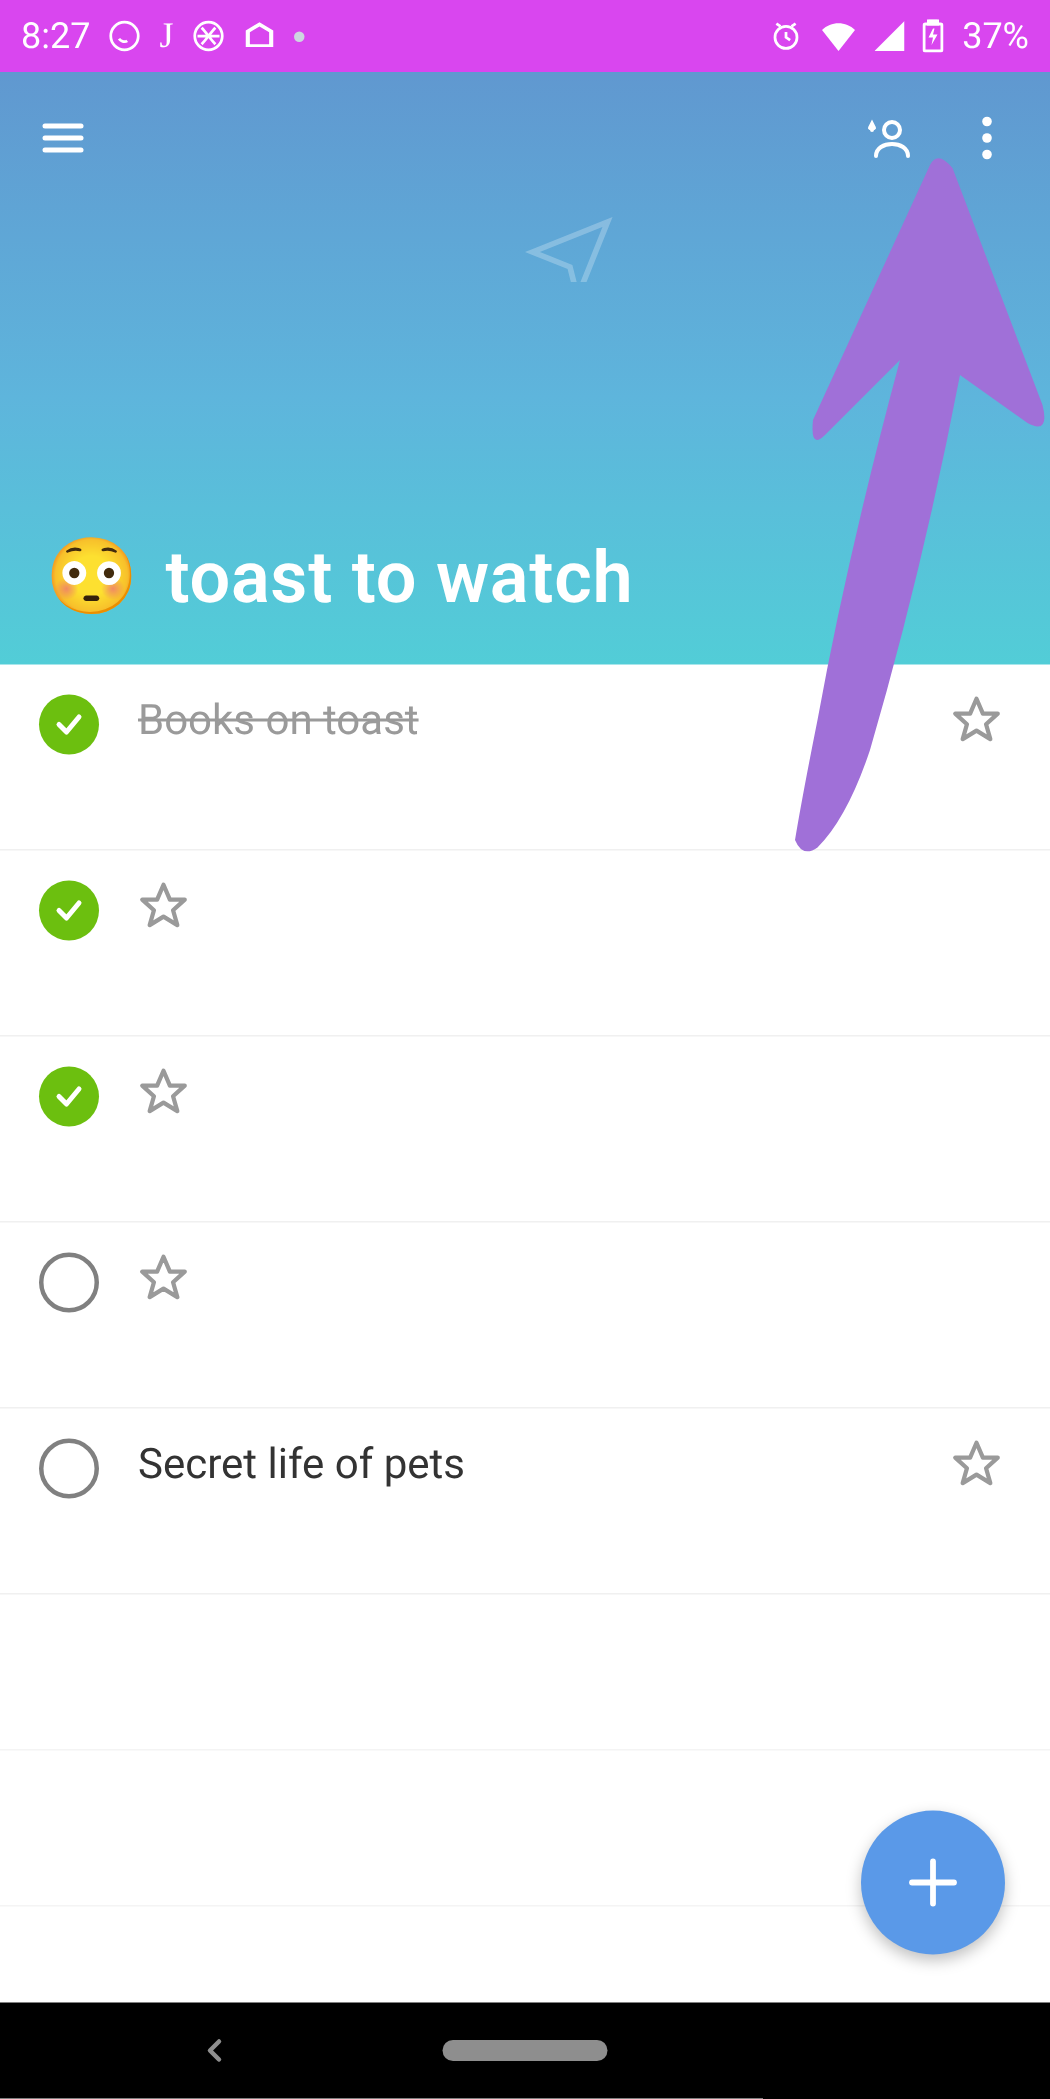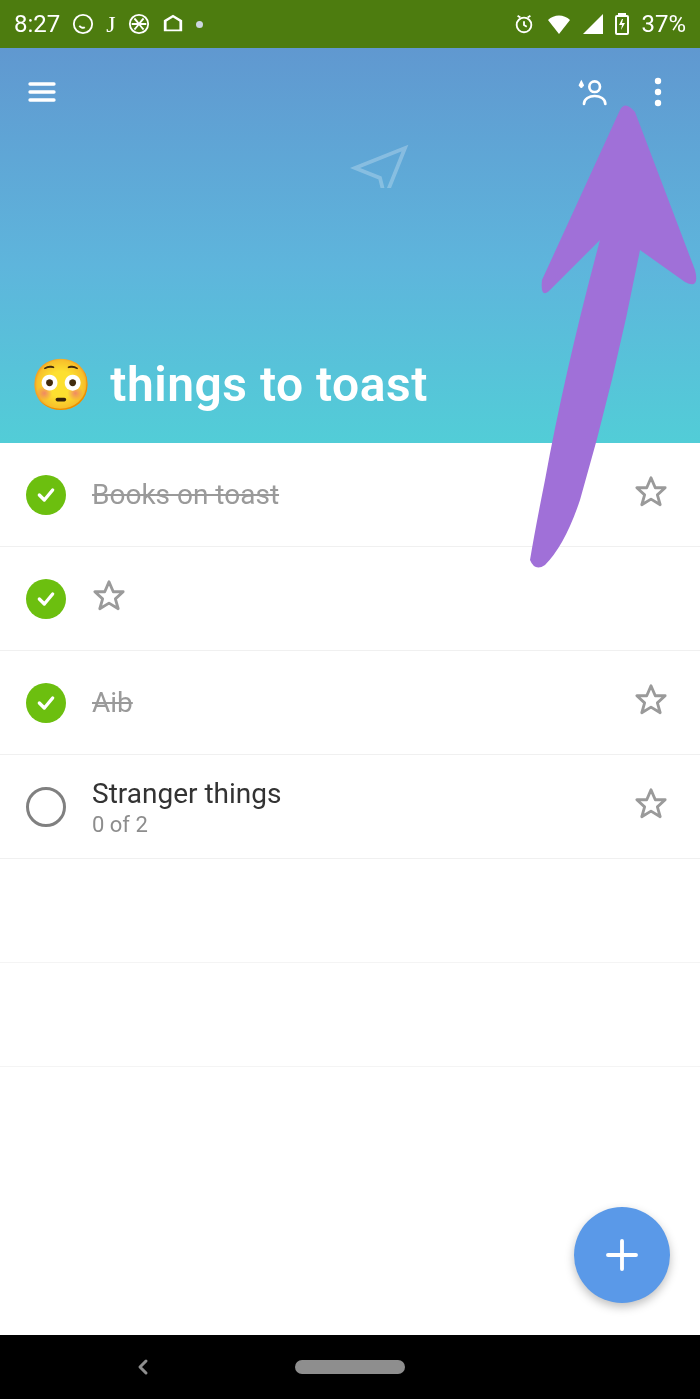--- a/index.html
+++ b/index.html
@@ -1,21 +1,21 @@
 <!DOCTYPE html>
 <html><head>
 <meta charset="utf-8">
 <style>
   * { margin: 0; padding: 0; box-sizing: border-box; }
   html, body { width: 700px; height: 1399px; font-family: Roboto, "Segoe UI", Arial, sans-serif; background: #fff; overflow: hidden; }
 
   
   .status-bar {
     height: 48px;
-    background: #4d7c0f;
+    background: #d946ef;
     color: #fff;
     display: flex;
     align-items: center;
     justify-content: space-between;
     padding: 0 14px;
     font-size: 24px;
     font-weight: 400;
   }
   .status-left, .status-right { display: flex; align-items: center; gap: 12px; }
   .status-left span, .status-right span { display: inline-flex; align-items: center; }
@@ -48,24 +48,25 @@
   .list-title {
     font-size: 48px;
     font-weight: 600;
     letter-spacing: 0.5px;
   }
 
   
   .tasks { background: #fff; }
   .task-row {
     display: flex;
-    align-items: center;
+    align-items: flex-start;
     padding: 0 26px;
     height: 104px;
     border-bottom: 1px solid #f0f0f0;
+    margin-top: 20px;
   }
   .task-check {
     width: 40px; height: 40px;
     border-radius: 50%;
     flex-shrink: 0;
     display: flex; align-items: center; justify-content: center;
     margin-right: 26px;
   }
   .task-check.checked { background: #6cbf0f; }
   .task-check.unchecked { border: 3px solid #808080; }
@@ -205,21 +206,21 @@
             <circle cx="4" cy="26" r="3.2"></circle>
           </svg>
       </div>
     </div>
   </div>
   <svg style="position:absolute;left:350px;top:80px;opacity:0.25" width="60" height="60" viewBox="0 0 24 24" fill="none" stroke="#fff" stroke-width="1.5">
       <path d="M2 16l20-8-8 20-2-8-10-4z"></path>
     </svg>
   <div class="list-title-wrap">
     <span class="emoji">😳</span>
-    <span class="list-title">things to toast</span>
+    <span class="list-title">toast to watch</span>
   </div>
 </div>
 
 <div class="tasks">
   <div class="task-row">
     <div class="task-check checked">
       <svg width="20" height="20" viewBox="0 0 24 24" fill="none" stroke="#fff" stroke-width="4" stroke-linecap="round" stroke-linejoin="round">
           <polyline points="4 12 10 18 20 6"></polyline>
         </svg>
     </div>
@@ -245,43 +246,47 @@
         </svg>
     </div>
   </div>
 
   <div class="task-row">
     <div class="task-check checked">
       <svg width="20" height="20" viewBox="0 0 24 24" fill="none" stroke="#fff" stroke-width="4" stroke-linecap="round" stroke-linejoin="round">
           <polyline points="4 12 10 18 20 6"></polyline>
         </svg>
     </div>
-    <div class="task-body">
-        <span class="task-label done">Aib</span>
-      </div>
+    <div class="task-star">
+      <svg width="34" height="34" viewBox="0 0 24 24" fill="none" stroke="#9a9a9a" stroke-width="2" stroke-linejoin="round">
+          <polygon points="12 2 15 9 22 9 16.5 14 18.5 21 12 17 5.5 21 7.5 14 2 9 9 9"></polygon>
+        </svg>
+    </div>
+  </div>
+
+  <div class="task-row">
+    <div class="task-check unchecked"></div>
     <div class="task-star">
       <svg width="34" height="34" viewBox="0 0 24 24" fill="none" stroke="#9a9a9a" stroke-width="2" stroke-linejoin="round">
           <polygon points="12 2 15 9 22 9 16.5 14 18.5 21 12 17 5.5 21 7.5 14 2 9 9 9"></polygon>
         </svg>
     </div>
   </div>
 
   <div class="task-row">
     <div class="task-check unchecked"></div>
     <div class="task-body">
-      <span class="task-label">Stranger things</span>
-      <span class="task-sub">0 of 2</span>
-    </div>
-    <div class="task-star">
-      <svg width="34" height="34" viewBox="0 0 24 24" fill="none" stroke="#9a9a9a" stroke-width="2" stroke-linejoin="round">
-          <polygon points="12 2 15 9 22 9 16.5 14 18.5 21 12 17 5.5 21 7.5 14 2 9 9 9"></polygon>
-        </svg>
-    </div>
-  </div>
-
+        <span class="task-label">Secret life of pets</span>
+      </div>
+    <div class="task-star">
+      <svg width="34" height="34" viewBox="0 0 24 24" fill="none" stroke="#9a9a9a" stroke-width="2" stroke-linejoin="round">
+          <polygon points="12 2 15 9 22 9 16.5 14 18.5 21 12 17 5.5 21 7.5 14 2 9 9 9"></polygon>
+        </svg>
+    </div>
+  </div>
 
   <div class="faint-row"></div>
   <div class="faint-row"></div>
 </div>
 
 <div class="fab">
   <svg width="42" height="42" viewBox="0 0 24 24" fill="none" stroke="#fff" stroke-width="2.2" stroke-linecap="round">
       <line x1="12" y1="4" x2="12" y2="20"></line>
       <line x1="4" y1="12" x2="20" y2="12"></line>
     </svg>

